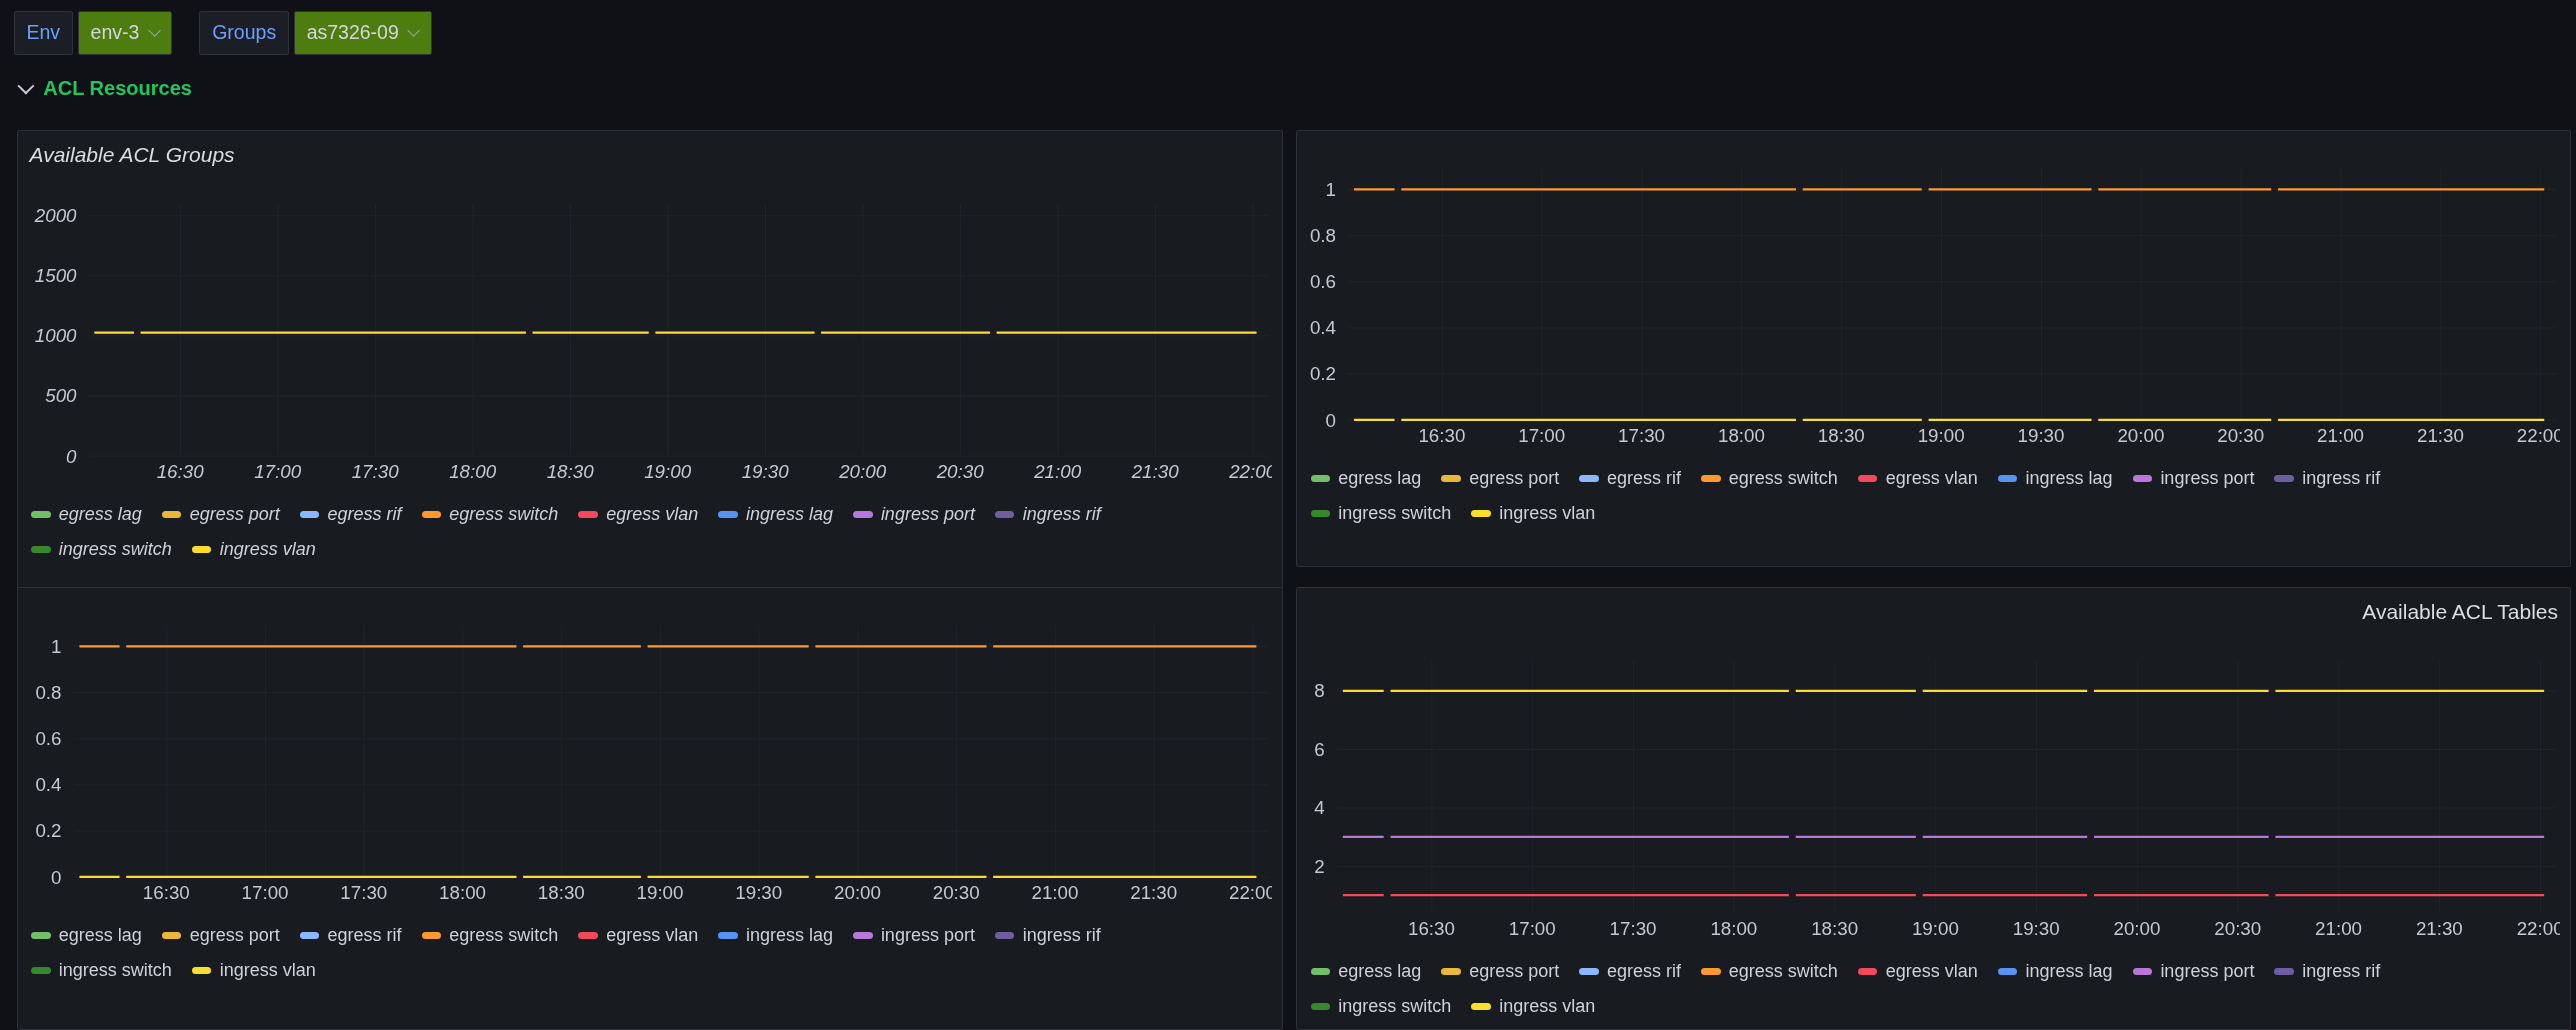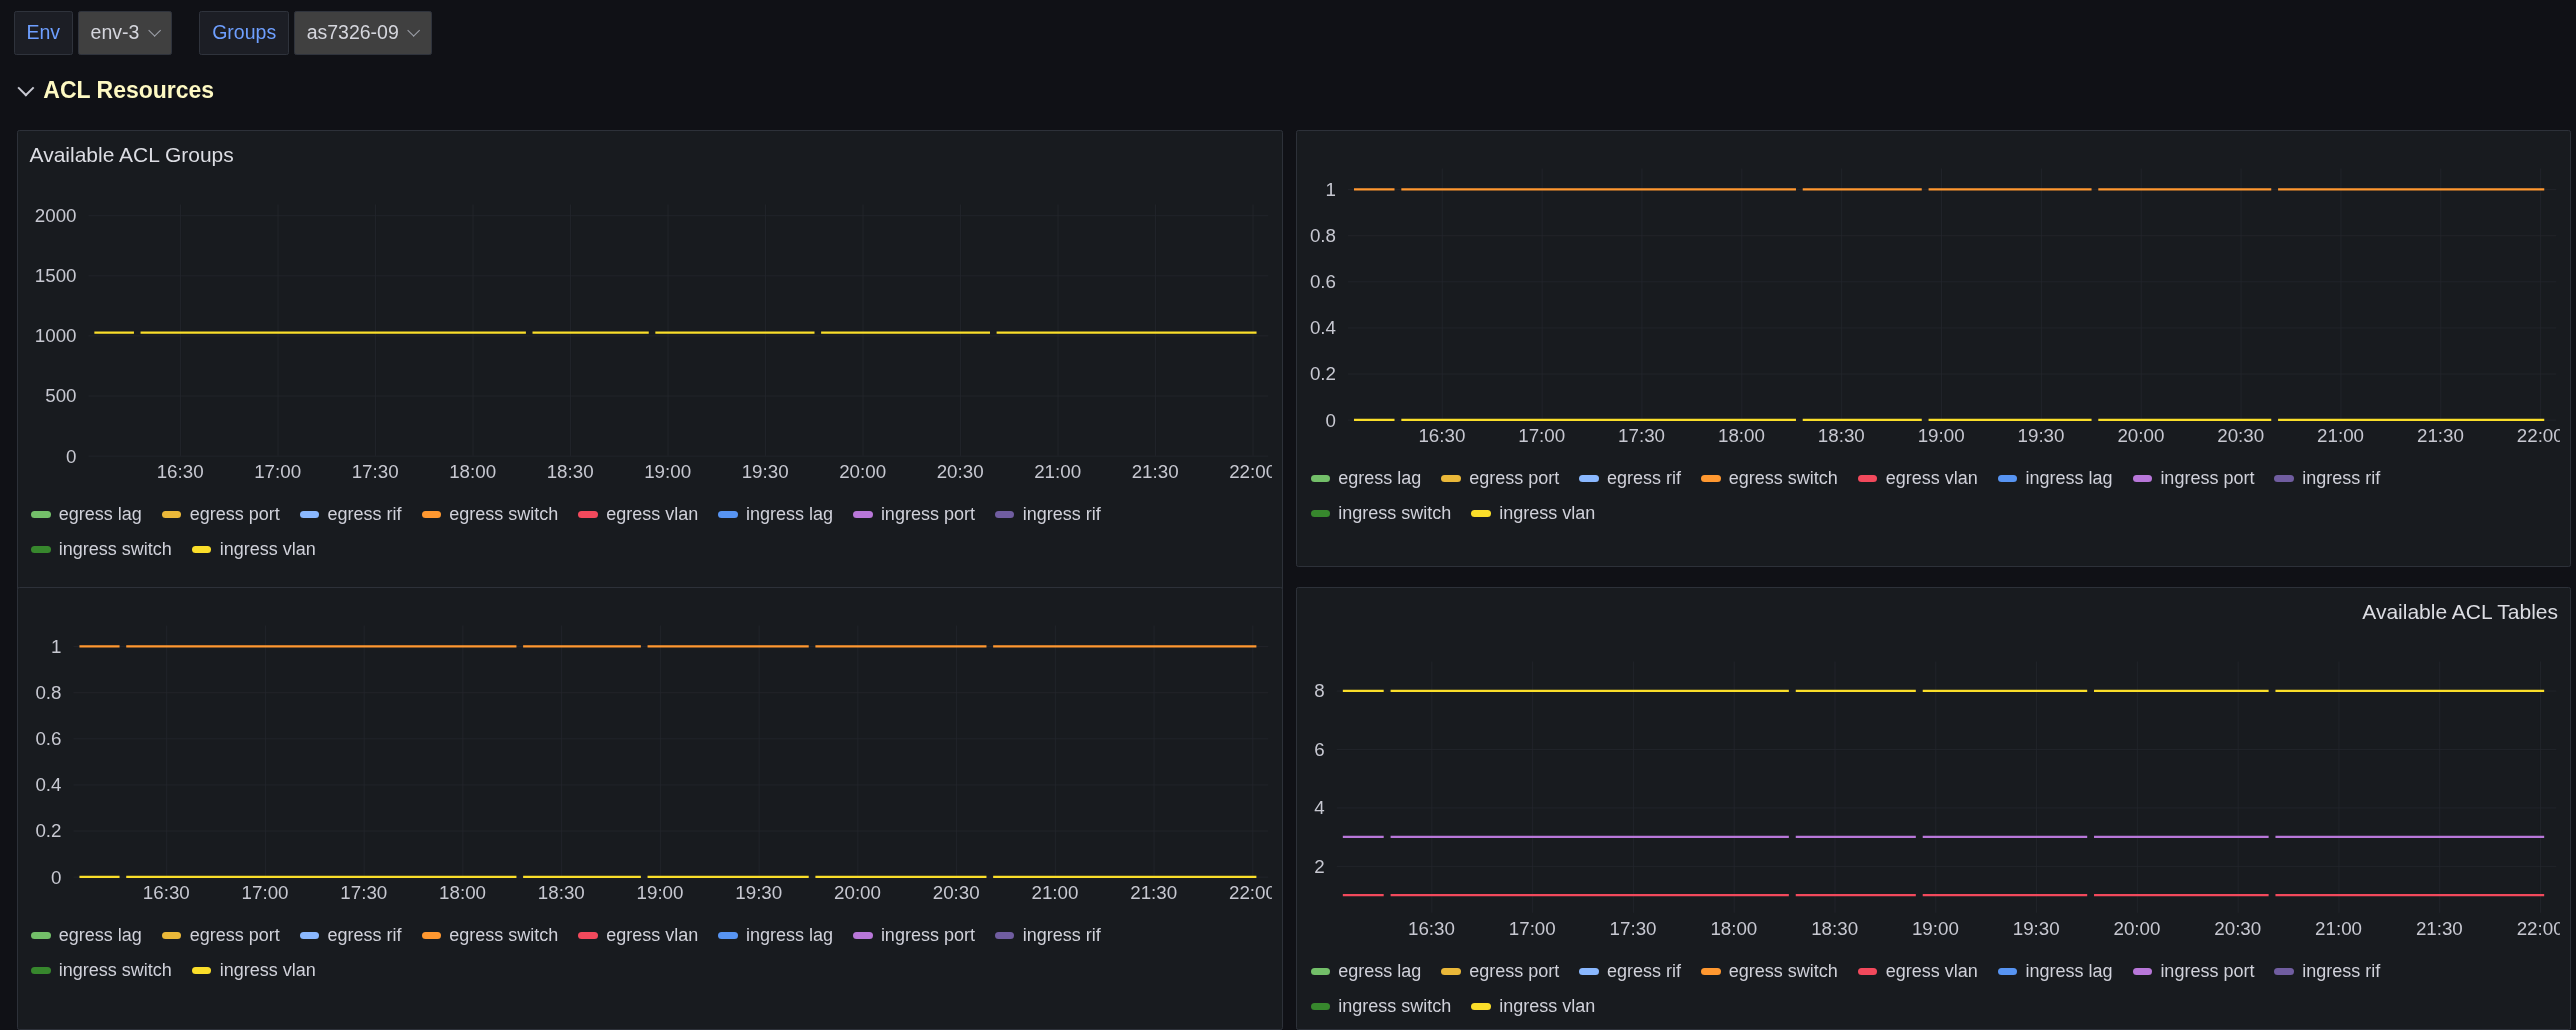--- a/index.html
+++ b/index.html
@@ -9,40 +9,40 @@
     color:#d8d9df;
   }
   
   .toolbar{position:absolute;left:13.5px;top:10.5px;display:flex;align-items:center;gap:27px;}
   .var-group{display:flex;align-items:center;gap:4.5px;}
   .var-box{
     height:44px;display:inline-flex;align-items:center;padding:0 12px;
     border:0.8px solid #2f333c;border-radius:2.3px;font-size:19.5px;box-sizing:border-box;
   }
   .var-label{background:#1c1e25;color:#6e9fff;}
-  .var-value{background:#404040;color:#d5d6dd;cursor:pointer;}
+  .var-value{background:#4d7c0f;color:#d5d6dd;cursor:pointer;}
   .chev{
     display:inline-block;width:8.3px;height:8.3px;
     border-right:1.5px solid #9fa2ab;border-bottom:1.5px solid #9fa2ab;
     transform:rotate(45deg);margin-left:10.5px;margin-top:-4.5px;
   }
   
   .section-row{position:absolute;left:19.5px;top:77px;display:flex;align-items:center;cursor:pointer;}
   .section-chev{
     display:inline-block;width:9.8px;height:9.8px;
     border-right:2.3px solid #c9cad3;border-bottom:2.3px solid #c9cad3;
     transform:rotate(45deg);margin-right:12px;margin-top:-6px;
   }
-  .section-title{font-size:23px;font-weight:700;color:#fef9c3;text-align:center;}
+  .section-title{font-size:20px;font-weight:700;color:#22c55e;text-align:center;}
   
   .panel{
     position:absolute;background:#181b1f;border:0.8px solid #2d3139;border-radius:2.3px;
     box-sizing:border-box;overflow:hidden;
   }
-  #panel-0{left:16.5px;top:130px;width:1266px;height:484px;}
+  #panel-0{left:16.5px;top:130px;width:1266px;height:484px;font-style:italic;}
   #panel-1{left:1296px;top:130px;width:1275px;height:437px;}
   #panel-2{left:16.5px;top:587px;width:1266px;height:443px;}
   #panel-3{left:1296px;top:587px;width:1275px;height:443px;text-align:right;}
   .panel-title{
     height:24px;padding:12px 12px 0 12px;font-size:21px;font-weight:500;
     color:#dcdde3;white-space:nowrap;cursor:pointer;
   }
   .chart-svg{display:block;margin:0 0 0 12px;}
   .legend{padding:0 0 0 13.5px;}
   .legend-row{display:flex;align-items:center;height:35px;}

